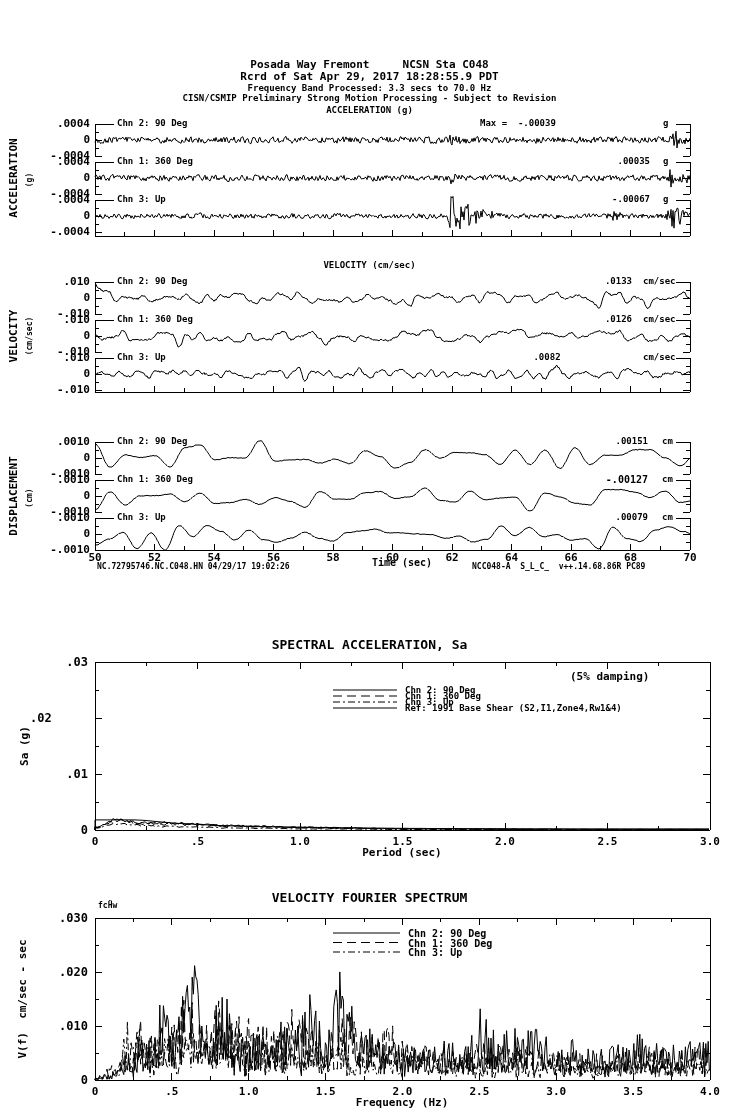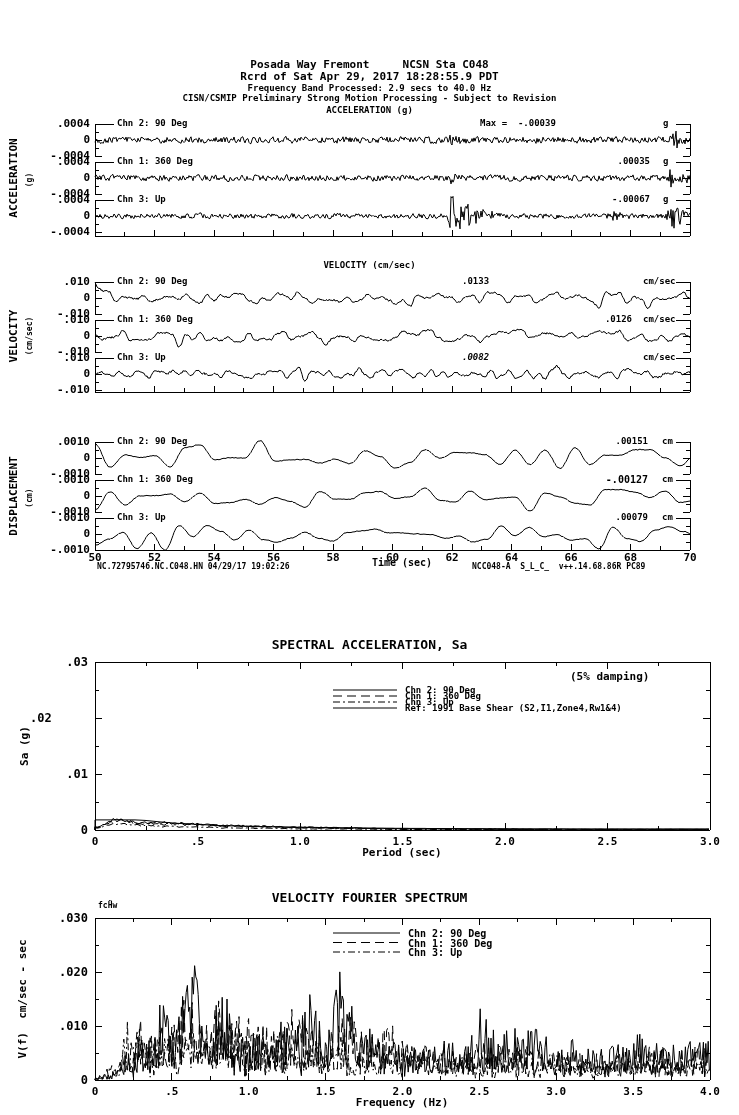--- a/index.html
+++ b/index.html
@@ -305,21 +305,21 @@
       <path d="M 333 933 L 400 933" fill="none" stroke="#000" stroke-width="1"></path>
       <path d="M 333 942.5 L 400 942.5" fill="none" stroke="#000" stroke-width="1" stroke-dasharray="9 5"></path>
       <path d="M 333 952 L 400 952" fill="none" stroke="#000" stroke-width="1" stroke-dasharray="7 3 2 3"></path>
       <path d="M 95 1080 L 95.0 1079.9 L 96.2 1078.2 L 97.4 1078.7 L 98.6 1078.6 L 99.8 1078.2 L 101.0 1078.8 L 102.2 1076.9 L 103.4 1078.7 L 104.6 1078.2 L 105.8 1078.0 L 107.0 1078.1 L 108.2 1078.2 L 109.4 1078.2 L 110.6 1075.7 L 111.8 1078.0 L 113.0 1073.2 L 114.2 1070.4 L 115.4 1069.6 L 116.6 1074.7 L 117.8 1074.3 L 119.0 1075.5 L 120.2 1072.4 L 121.4 1061.9 L 122.6 1054.6 L 123.8 1039.1 L 125.0 1054.1 L 126.2 1062.6 L 127.4 1021.1 L 128.6 1062.0 L 129.8 1071.7 L 131.0 1041.4 L 132.2 1049.9 L 133.4 1047.2 L 134.6 1068.1 L 135.8 1046.1 L 137.0 1030.7 L 138.2 1047.2 L 139.4 1028.3 L 140.6 1064.2 L 141.8 1050.0 L 143.0 1041.7 L 144.2 1041.9 L 145.4 1051.9 L 146.6 1058.1 L 147.8 1047.5 L 149.0 1063.8 L 150.2 1077.2 L 151.4 1034.5 L 152.6 1068.2 L 153.8 1044.6 L 155.0 1037.5 L 156.2 1057.9 L 157.4 1039.3 L 158.6 1042.1 L 159.8 1065.6 L 161.0 1050.4 L 162.2 1065.9 L 163.4 1064.6 L 164.6 1038.6 L 165.8 1048.1 L 167.0 1050.8 L 168.2 1037.5 L 169.4 1065.9 L 170.6 1045.8 L 171.8 1067.8 L 173.0 1057.3 L 174.2 1066.9 L 175.4 1056.6 L 176.6 1075.1 L 177.8 1074.9 L 179.0 1067.3 L 180.2 1061.3 L 181.4 1064.9 L 182.6 1051.6 L 183.8 1057.8 L 185.0 1039.7 L 186.2 1040.2 L 187.4 1040.8 L 188.6 1049.8 L 189.8 1050.1 L 191.0 1068.0 L 192.2 1032.4 L 193.4 1033.4 L 194.6 1054.0 L 195.8 1059.7 L 197.0 1050.4 L 198.2 1055.4 L 199.4 1050.6 L 200.6 1060.9 L 201.8 1063.7 L 203.0 1054.8 L 204.2 1043.8 L 205.4 1058.5 L 206.6 1038.2 L 207.8 1048.7 L 209.0 1046.5 L 210.2 1049.3 L 211.4 1058.1 L 212.6 1068.7 L 213.8 1041.6 L 215.0 1059.4 L 216.2 1068.8 L 217.4 1029.5 L 218.6 1034.8 L 219.8 1063.3 L 221.0 1061.9 L 222.2 1058.5 L 223.4 1044.9 L 224.6 1047.9 L 225.8 1054.0 L 227.0 1043.4 L 228.2 1068.2 L 229.4 1055.4 L 230.6 1050.5 L 231.8 1030.3 L 233.0 1067.4 L 234.2 1049.1 L 235.4 1030.6 L 236.6 1049.5 L 237.8 1060.8 L 239.0 1031.3 L 240.2 1038.1 L 241.4 1033.1 L 242.6 1064.9 L 243.8 1066.0 L 245.0 1075.9 L 246.2 1034.9 L 247.4 1049.7 L 248.6 1041.2 L 249.8 1070.3 L 251.0 1063.9 L 252.2 1069.7 L 253.4 1043.1 L 254.6 1063.7 L 255.8 1069.4 L 257.0 1058.2 L 258.2 1067.8 L 259.4 1063.4 L 260.6 1067.4 L 261.8 1067.8 L 263.0 1042.6 L 264.2 1045.0 L 265.4 1074.2 L 266.6 1070.0 L 267.8 1049.4 L 269.0 1071.5 L 270.2 1055.5 L 271.4 1044.8 L 272.6 1045.9 L 273.8 1064.9 L 275.0 1065.7 L 276.2 1071.2 L 277.4 1036.4 L 278.6 1050.9 L 279.8 1066.6 L 281.0 1070.0 L 282.2 1046.2 L 283.4 1070.6 L 284.6 1073.4 L 285.8 1040.8 L 287.0 1068.8 L 288.2 1063.2 L 289.4 1047.3 L 290.6 1050.0 L 291.8 1047.7 L 293.0 1054.0 L 294.2 1066.5 L 295.4 1056.3 L 296.6 1068.3 L 297.8 1057.5 L 299.0 1062.5 L 300.2 1067.7 L 301.4 1059.1 L 302.6 1062.8 L 303.8 1070.5 L 305.0 1057.5 L 306.2 1071.0 L 307.4 1061.0 L 308.6 1050.4 L 309.8 1050.6 L 311.0 1066.0 L 312.2 1048.6 L 313.4 1067.2 L 314.6 1067.4 L 315.8 1041.3 L 317.0 1043.9 L 318.2 1060.1 L 319.4 1072.8 L 320.6 1051.6 L 321.8 1073.7 L 323.0 1055.5 L 324.2 1059.9 L 325.4 1067.1 L 326.6 1055.1 L 327.8 1071.7 L 329.0 1071.2 L 330.2 1061.6 L 331.4 1049.4 L 332.6 1057.2 L 333.8 1058.4 L 335.0 1055.2 L 336.2 1055.3 L 337.4 1049.2 L 338.6 1044.6 L 339.8 1051.6 L 341.0 1069.0 L 342.2 1040.1 L 343.4 1067.6 L 344.6 1051.0 L 345.8 1049.2 L 347.0 1069.6 L 348.2 1054.9 L 349.4 1075.3 L 350.6 1067.3 L 351.8 1072.8 L 353.0 1069.5 L 354.2 1074.9 L 355.4 1075.1 L 356.6 1064.8 L 357.8 1062.0 L 359.0 1057.5 L 360.2 1067.3 L 361.4 1056.8 L 362.6 1057.1 L 363.8 1060.2 L 365.0 1073.5 L 366.2 1069.8 L 367.4 1071.1 L 368.6 1072.4 L 369.8 1048.7 L 371.0 1059.0 L 372.2 1069.6 L 373.4 1069.9 L 374.6 1064.4 L 375.8 1071.3 L 377.0 1075.1 L 378.2 1074.5 L 379.4 1065.1 L 380.6 1074.1 L 381.8 1056.5 L 383.0 1063.0 L 384.2 1051.7 L 385.4 1068.5 L 386.6 1057.1 L 387.8 1053.9 L 389.0 1059.4 L 390.2 1069.0 L 391.4 1067.9 L 392.6 1073.8 L 393.8 1061.3 L 395.0 1064.2 L 396.2 1051.3 L 397.4 1074.3 L 398.6 1074.0 L 399.8 1073.4 L 401.0 1070.2 L 402.2 1054.3 L 403.4 1053.3 L 404.6 1061.7 L 405.8 1050.0 L 407.0 1049.4 L 408.2 1066.9 L 409.4 1054.8 L 410.6 1065.9 L 411.8 1063.6 L 413.0 1057.7 L 414.2 1057.4 L 415.4 1061.1 L 416.6 1061.8 L 417.8 1073.9 L 419.0 1054.2 L 420.2 1066.7 L 421.4 1057.0 L 422.6 1065.7 L 423.8 1050.2 L 425.0 1059.1 L 426.2 1061.1 L 427.4 1061.5 L 428.6 1057.4 L 429.8 1070.3 L 431.0 1070.1 L 432.2 1072.8 L 433.4 1066.5 L 434.6 1065.9 L 435.8 1069.4 L 437.0 1063.1 L 438.2 1072.5 L 439.4 1073.4 L 440.6 1062.7 L 441.8 1055.1 L 443.0 1072.7 L 444.2 1071.4 L 445.4 1070.7 L 446.6 1066.1 L 447.8 1073.5 L 449.0 1060.5 L 450.2 1061.3 L 451.4 1065.7 L 452.6 1073.9 L 453.8 1063.3 L 455.0 1071.4 L 456.2 1076.7 L 457.4 1065.3 L 458.6 1071.0 L 459.8 1058.5 L 461.0 1066.2 L 462.2 1056.8 L 463.4 1074.5 L 464.6 1057.7 L 465.8 1068.4 L 467.0 1061.7 L 468.2 1065.9 L 469.4 1062.0 L 470.6 1070.9 L 471.8 1057.2 L 473.0 1069.8 L 474.2 1065.1 L 475.4 1078.2 L 476.6 1072.4 L 477.8 1062.2 L 479.0 1063.4 L 480.2 1071.6 L 481.4 1075.1 L 482.6 1077.7 L 483.8 1070.8 L 485.0 1071.9 L 486.2 1057.6 L 487.4 1074.8 L 488.6 1059.1 L 489.8 1057.7 L 491.0 1059.4 L 492.2 1057.9 L 493.4 1073.1 L 494.6 1078.0 L 495.8 1072.3 L 497.0 1071.2 L 498.2 1070.6 L 499.4 1059.3 L 500.6 1051.8 L 501.8 1070.0 L 503.0 1064.0 L 504.2 1071.5 L 505.4 1053.9 L 506.6 1071.5 L 507.8 1064.4 L 509.0 1074.1 L 510.2 1071.6 L 511.4 1072.0 L 512.6 1061.3 L 513.8 1064.2 L 515.0 1050.3 L 516.2 1078.0 L 517.4 1063.3 L 518.6 1051.4 L 519.8 1061.6 L 521.0 1053.9 L 522.2 1072.8 L 523.4 1070.7 L 524.6 1061.7 L 525.8 1074.0 L 527.0 1046.5 L 528.2 1053.1 L 529.4 1056.6 L 530.6 1051.5 L 531.8 1054.2 L 533.0 1072.7 L 534.2 1077.0 L 535.4 1070.0 L 536.6 1070.9 L 537.8 1061.7 L 539.0 1073.5 L 540.2 1077.6 L 541.4 1056.8 L 542.6 1069.0 L 543.8 1061.6 L 545.0 1064.5 L 546.2 1071.6 L 547.4 1068.8 L 548.6 1064.8 L 549.8 1054.7 L 551.0 1068.8 L 552.2 1062.6 L 553.4 1052.1 L 554.6 1061.8 L 555.8 1075.2 L 557.0 1055.6 L 558.2 1070.3 L 559.4 1065.4 L 560.6 1068.7 L 561.8 1055.2 L 563.0 1064.7 L 564.2 1068.8 L 565.4 1074.3 L 566.6 1062.3 L 567.8 1065.1 L 569.0 1072.7 L 570.2 1075.4 L 571.4 1066.3 L 572.6 1065.3 L 573.8 1069.3 L 575.0 1068.3 L 576.2 1070.2 L 577.4 1074.5 L 578.6 1065.9 L 579.8 1076.8 L 581.0 1062.8 L 582.2 1074.3 L 583.4 1074.4 L 584.6 1074.1 L 585.8 1070.7 L 587.0 1069.4 L 588.2 1071.9 L 589.4 1066.2 L 590.6 1061.6 L 591.8 1074.8 L 593.0 1078.2 L 594.2 1076.7 L 595.4 1067.2 L 596.6 1066.8 L 597.8 1075.9 L 599.0 1072.4 L 600.2 1074.6 L 601.4 1074.3 L 602.6 1064.1 L 603.8 1063.4 L 605.0 1060.9 L 606.2 1070.0 L 607.4 1064.4 L 608.6 1075.0 L 609.8 1061.9 L 611.0 1072.5 L 612.2 1061.1 L 613.4 1069.4 L 614.6 1069.0 L 615.8 1071.3 L 617.0 1060.8 L 618.2 1075.6 L 619.4 1070.9 L 620.6 1067.5 L 621.8 1063.1 L 623.0 1064.5 L 624.2 1062.6 L 625.4 1068.3 L 626.6 1071.8 L 627.8 1066.3 L 629.0 1057.9 L 630.2 1070.7 L 631.4 1074.7 L 632.6 1067.4 L 633.8 1073.2 L 635.0 1074.9 L 636.2 1065.5 L 637.4 1073.6 L 638.6 1063.9 L 639.8 1071.1 L 641.0 1073.4 L 642.2 1068.5 L 643.4 1061.2 L 644.6 1064.7 L 645.8 1072.2 L 647.0 1058.0 L 648.2 1053.7 L 649.4 1070.4 L 650.6 1055.8 L 651.8 1053.3 L 653.0 1073.8 L 654.2 1060.1 L 655.4 1077.2 L 656.6 1058.9 L 657.8 1072.9 L 659.0 1073.7 L 660.2 1070.3 L 661.4 1060.0 L 662.6 1061.7 L 663.8 1068.7 L 665.0 1058.8 L 666.2 1070.2 L 667.4 1075.3 L 668.6 1058.9 L 669.8 1066.1 L 671.0 1062.6 L 672.2 1073.5 L 673.4 1071.3 L 674.6 1067.7 L 675.8 1073.3 L 677.0 1062.7 L 678.2 1073.7 L 679.4 1068.3 L 680.6 1075.0 L 681.8 1060.1 L 683.0 1067.2 L 684.2 1066.9 L 685.4 1074.4 L 686.6 1076.2 L 687.8 1065.9 L 689.0 1059.8 L 690.2 1060.1 L 691.4 1060.3 L 692.6 1075.4 L 693.8 1064.2 L 695.0 1067.8 L 696.2 1068.3 L 697.4 1064.4 L 698.6 1064.4 L 699.8 1070.3 L 701.0 1059.8 L 702.2 1075.0 L 703.4 1059.8 L 704.6 1076.8 L 705.8 1068.6 L 707.0 1073.7 L 708.2 1070.4 L 709.4 1069.6" fill="none" stroke="#000" stroke-width="1" stroke-dasharray="7 3 2 3"></path>
       <path d="M 95 1080 L 95.0 1079.7 L 96.2 1078.4 L 97.4 1079.3 L 98.6 1079.3 L 99.8 1074.9 L 101.0 1074.2 L 102.2 1079.5 L 103.4 1075.9 L 104.6 1074.0 L 105.8 1075.3 L 107.0 1069.1 L 108.2 1075.7 L 109.4 1068.8 L 110.6 1070.0 L 111.8 1065.6 L 113.0 1074.9 L 114.2 1074.7 L 115.4 1074.3 L 116.6 1071.0 L 117.8 1067.5 L 119.0 1066.5 L 120.2 1062.1 L 121.4 1070.5 L 122.6 1056.4 L 123.8 1065.3 L 125.0 1072.1 L 126.2 1065.9 L 127.4 1067.6 L 128.6 1067.0 L 129.8 1071.5 L 131.0 1071.4 L 132.2 1072.3 L 133.4 1057.9 L 134.6 1070.4 L 135.8 1042.8 L 137.0 1057.6 L 138.2 1063.6 L 139.4 1034.6 L 140.6 1020.1 L 141.8 1058.2 L 143.0 1043.8 L 144.2 1061.0 L 145.4 1060.1 L 146.6 1065.4 L 147.8 1057.8 L 149.0 1050.0 L 150.2 1037.8 L 151.4 1061.2 L 152.6 1058.9 L 153.8 1075.1 L 155.0 1065.4 L 156.2 1067.3 L 157.4 1067.0 L 158.6 1068.1 L 159.8 1031.1 L 161.0 1033.2 L 162.2 1025.4 L 163.4 1064.8 L 164.6 1052.3 L 165.8 1061.3 L 167.0 1066.5 L 168.2 1067.1 L 169.4 1034.9 L 170.6 1049.4 L 171.8 1027.0 L 173.0 1043.6 L 174.2 1024.9 L 175.4 1051.9 L 176.6 1028.7 L 177.8 1052.5 L 179.0 1019.6 L 180.2 1061.4 L 181.4 1004.8 L 182.6 1048.6 L 183.8 1000.2 L 185.0 1036.0 L 186.2 1050.7 L 187.4 1048.3 L 188.6 1049.5 L 189.8 1032.9 L 191.0 1038.8 L 192.2 1002.5 L 193.4 1063.8 L 194.6 1038.8 L 195.8 1038.0 L 197.0 1054.1 L 198.2 1065.7 L 199.4 1022.5 L 200.6 1034.1 L 201.8 1056.3 L 203.0 1053.6 L 204.2 1048.9 L 205.4 1048.9 L 206.6 1025.2 L 207.8 1057.5 L 209.0 1064.6 L 210.2 1045.8 L 211.4 1030.5 L 212.6 1060.5 L 213.8 1030.0 L 215.0 1010.4 L 216.2 1024.1 L 217.4 1060.5 L 218.6 1000.9 L 219.8 1015.8 L 221.0 1047.8 L 222.2 1029.8 L 223.4 1054.0 L 224.6 1037.7 L 225.8 1061.3 L 227.0 1047.7 L 228.2 1034.3 L 229.4 1025.3 L 230.6 1061.2 L 231.8 1023.5 L 233.0 1041.3 L 234.2 1075.3 L 235.4 1030.1 L 236.6 1021.0 L 237.8 1053.9 L 239.0 1016.6 L 240.2 1063.9 L 241.4 1055.6 L 242.6 1037.2 L 243.8 1054.6 L 245.0 1040.5 L 246.2 1075.4 L 247.4 1025.6 L 248.6 1018.6 L 249.8 1063.2 L 251.0 1035.5 L 252.2 1035.1 L 253.4 1035.1 L 254.6 1033.9 L 255.8 1069.9 L 257.0 1043.0 L 258.2 1026.9 L 259.4 1053.0 L 260.6 1055.6 L 261.8 1056.7 L 263.0 1024.4 L 264.2 1065.8 L 265.4 1075.1 L 266.6 1026.8 L 267.8 1065.7 L 269.0 1059.4 L 270.2 1070.3 L 271.4 1036.4 L 272.6 1056.7 L 273.8 1030.1 L 275.0 1069.4 L 276.2 1070.7 L 277.4 1068.0 L 278.6 1040.7 L 279.8 1032.4 L 281.0 1061.3 L 282.2 1038.7 L 283.4 1030.3 L 284.6 1065.6 L 285.8 1070.5 L 287.0 1022.6 L 288.2 1023.4 L 289.4 1031.4 L 290.6 1065.4 L 291.8 1009.4 L 293.0 1038.7 L 294.2 1046.3 L 295.4 1039.3 L 296.6 1048.3 L 297.8 1041.2 L 299.0 1019.6 L 300.2 1027.5 L 301.4 1042.8 L 302.6 1015.3 L 303.8 1067.8 L 305.0 1061.3 L 306.2 1028.2 L 307.4 1032.8 L 308.6 1040.7 L 309.8 1060.6 L 311.0 1034.4 L 312.2 1028.6 L 313.4 1064.6 L 314.6 1061.8 L 315.8 1043.3 L 317.0 1068.5 L 318.2 1067.7 L 319.4 1030.3 L 320.6 1064.2 L 321.8 1074.1 L 323.0 1073.3 L 324.2 1065.2 L 325.4 1056.5 L 326.6 1058.3 L 327.8 1069.5 L 329.0 1065.1 L 330.2 1060.7 L 331.4 1030.6 L 332.6 1040.5 L 333.8 1069.7 L 335.0 1066.3 L 336.2 1068.5 L 337.4 1069.2 L 338.6 1025.9 L 339.8 1035.5 L 341.0 1041.7 L 342.2 1018.4 L 343.4 1045.1 L 344.6 1029.0 L 345.8 1056.6 L 347.0 1075.9 L 348.2 1056.9 L 349.4 1029.1 L 350.6 1017.2 L 351.8 1035.6 L 353.0 1053.9 L 354.2 1021.7 L 355.4 1027.6 L 356.6 1042.1 L 357.8 1065.1 L 359.0 1052.8 L 360.2 1074.3 L 361.4 1031.8 L 362.6 1066.8 L 363.8 1068.0 L 365.0 1068.1 L 366.2 1069.6 L 367.4 1039.7 L 368.6 1066.7 L 369.8 1061.0 L 371.0 1062.9 L 372.2 1031.8 L 373.4 1066.5 L 374.6 1053.1 L 375.8 1055.0 L 377.0 1053.1 L 378.2 1036.6 L 379.4 1058.7 L 380.6 1068.4 L 381.8 1068.5 L 383.0 1031.3 L 384.2 1030.0 L 385.4 1069.1 L 386.6 1030.6 L 387.8 1027.8 L 389.0 1035.4 L 390.2 1063.2 L 391.4 1064.3 L 392.6 1025.9 L 393.8 1053.6 L 395.0 1065.8 L 396.2 1062.4 L 397.4 1064.0 L 398.6 1047.0 L 399.8 1068.3 L 401.0 1068.8 L 402.2 1041.0 L 403.4 1052.9 L 404.6 1060.6 L 405.8 1049.0 L 407.0 1042.6 L 408.2 1054.9 L 409.4 1063.9 L 410.6 1068.5 L 411.8 1046.5 L 413.0 1058.0 L 414.2 1051.3 L 415.4 1047.9 L 416.6 1069.7 L 417.8 1055.7 L 419.0 1069.0 L 420.2 1052.7 L 421.4 1067.1 L 422.6 1053.6 L 423.8 1061.0 L 425.0 1045.8 L 426.2 1047.0 L 427.4 1067.9 L 428.6 1075.0 L 429.8 1049.7 L 431.0 1060.7 L 432.2 1060.5 L 433.4 1050.4 L 434.6 1062.3 L 435.8 1064.2 L 437.0 1062.6 L 438.2 1071.1 L 439.4 1056.7 L 440.6 1051.9 L 441.8 1056.0 L 443.0 1052.9 L 444.2 1044.5 L 445.4 1075.3 L 446.6 1071.3 L 447.8 1072.5 L 449.0 1058.5 L 450.2 1060.0 L 451.4 1073.4 L 452.6 1051.1 L 453.8 1056.4 L 455.0 1069.7 L 456.2 1057.4 L 457.4 1061.0 L 458.6 1073.0 L 459.8 1057.8 L 461.0 1058.9 L 462.2 1073.7 L 463.4 1064.1 L 464.6 1053.0 L 465.8 1061.7 L 467.0 1054.1 L 468.2 1074.5 L 469.4 1052.4 L 470.6 1061.3 L 471.8 1071.7 L 473.0 1064.8 L 474.2 1058.6 L 475.4 1051.0 L 476.6 1044.4 L 477.8 1052.7 L 479.0 1057.8 L 480.2 1069.7 L 481.4 1052.9 L 482.6 1058.9 L 483.8 1041.5 L 485.0 1052.4 L 486.2 1064.5 L 487.4 1068.1 L 488.6 1047.7 L 489.8 1070.4 L 491.0 1048.2 L 492.2 1077.3 L 493.4 1054.5 L 494.6 1063.7 L 495.8 1069.5 L 497.0 1057.1 L 498.2 1072.5 L 499.4 1046.1 L 500.6 1047.5 L 501.8 1056.8 L 503.0 1045.5 L 504.2 1063.9 L 505.4 1073.2 L 506.6 1072.9 L 507.8 1068.9 L 509.0 1049.2 L 510.2 1060.2 L 511.4 1062.5 L 512.6 1052.8 L 513.8 1067.7 L 515.0 1053.5 L 516.2 1052.4 L 517.4 1045.0 L 518.6 1075.6 L 519.8 1049.0 L 521.0 1051.0 L 522.2 1055.6 L 523.4 1071.8 L 524.6 1068.7 L 525.8 1049.4 L 527.0 1067.2 L 528.2 1076.9 L 529.4 1070.3 L 530.6 1068.7 L 531.8 1062.2 L 533.0 1061.0 L 534.2 1077.7 L 535.4 1073.0 L 536.6 1067.9 L 537.8 1061.8 L 539.0 1048.0 L 540.2 1058.6 L 541.4 1053.1 L 542.6 1070.9 L 543.8 1065.6 L 545.0 1063.0 L 546.2 1069.3 L 547.4 1073.3 L 548.6 1061.8 L 549.8 1062.4 L 551.0 1056.6 L 552.2 1054.8 L 553.4 1067.9 L 554.6 1074.6 L 555.8 1067.3 L 557.0 1065.9 L 558.2 1057.2 L 559.4 1053.2 L 560.6 1072.3 L 561.8 1064.2 L 563.0 1068.9 L 564.2 1057.2 L 565.4 1060.6 L 566.6 1071.6 L 567.8 1051.3 L 569.0 1072.8 L 570.2 1057.2 L 571.4 1070.9 L 572.6 1050.0 L 573.8 1070.1 L 575.0 1073.1 L 576.2 1066.3 L 577.4 1066.9 L 578.6 1062.1 L 579.8 1053.6 L 581.0 1074.3 L 582.2 1071.7 L 583.4 1061.2 L 584.6 1072.6 L 585.8 1059.0 L 587.0 1066.8 L 588.2 1062.0 L 589.4 1064.1 L 590.6 1072.9 L 591.8 1068.1 L 593.0 1073.2 L 594.2 1063.6 L 595.4 1073.6 L 596.6 1053.7 L 597.8 1070.5 L 599.0 1065.6 L 600.2 1066.2 L 601.4 1070.5 L 602.6 1055.7 L 603.8 1074.5 L 605.0 1069.9 L 606.2 1066.0 L 607.4 1071.7 L 608.6 1066.1 L 609.8 1071.2 L 611.0 1062.9 L 612.2 1071.1 L 613.4 1068.8 L 614.6 1062.0 L 615.8 1062.5 L 617.0 1055.4 L 618.2 1058.3 L 619.4 1052.7 L 620.6 1067.0 L 621.8 1057.5 L 623.0 1066.0 L 624.2 1074.0 L 625.4 1052.0 L 626.6 1074.2 L 627.8 1058.9 L 629.0 1066.2 L 630.2 1074.3 L 631.4 1073.5 L 632.6 1065.9 L 633.8 1066.4 L 635.0 1050.7 L 636.2 1073.9 L 637.4 1072.2 L 638.6 1048.1 L 639.8 1065.2 L 641.0 1065.0 L 642.2 1069.0 L 643.4 1064.4 L 644.6 1071.7 L 645.8 1059.9 L 647.0 1065.4 L 648.2 1055.4 L 649.4 1046.7 L 650.6 1069.6 L 651.8 1076.3 L 653.0 1072.4 L 654.2 1049.0 L 655.4 1077.5 L 656.6 1062.0 L 657.8 1071.0 L 659.0 1077.1 L 660.2 1049.9 L 661.4 1068.4 L 662.6 1045.5 L 663.8 1057.7 L 665.0 1075.1 L 666.2 1062.4 L 667.4 1058.9 L 668.6 1074.8 L 669.8 1072.3 L 671.0 1069.2 L 672.2 1076.5 L 673.4 1070.3 L 674.6 1067.1 L 675.8 1070.3 L 677.0 1060.7 L 678.2 1071.3 L 679.4 1067.1 L 680.6 1077.1 L 681.8 1047.9 L 683.0 1067.8 L 684.2 1072.1 L 685.4 1075.9 L 686.6 1060.4 L 687.8 1061.4 L 689.0 1066.1 L 690.2 1069.9 L 691.4 1062.6 L 692.6 1058.5 L 693.8 1074.4 L 695.0 1047.0 L 696.2 1069.0 L 697.4 1051.4 L 698.6 1047.1 L 699.8 1064.9 L 701.0 1062.4 L 702.2 1073.6 L 703.4 1059.0 L 704.6 1047.3 L 705.8 1065.7 L 707.0 1059.4 L 708.2 1061.0 L 709.4 1062.5" fill="none" stroke="#000" stroke-width="1" stroke-dasharray="9 5"></path>
       <path d="M 95 1080 L 95.0 1078.5 L 96.2 1079.2 L 97.4 1079.4 L 98.6 1077.6 L 99.8 1076.8 L 101.0 1076.9 L 102.2 1079.0 L 103.4 1077.6 L 104.6 1075.4 L 105.8 1075.8 L 107.0 1079.3 L 108.2 1075.0 L 109.4 1079.2 L 110.6 1076.3 L 111.8 1079.0 L 113.0 1072.1 L 114.2 1075.2 L 115.4 1075.9 L 116.6 1076.1 L 117.8 1070.0 L 119.0 1071.4 L 120.2 1068.1 L 121.4 1066.9 L 122.6 1071.4 L 123.8 1074.6 L 125.0 1055.6 L 126.2 1068.3 L 127.4 1070.2 L 128.6 1054.7 L 129.8 1069.2 L 131.0 1066.5 L 132.2 1067.0 L 133.4 1077.4 L 134.6 1053.4 L 135.8 1067.5 L 137.0 1072.5 L 138.2 1043.1 L 139.4 1057.3 L 140.6 1045.2 L 141.8 1040.0 L 143.0 1071.3 L 144.2 1063.5 L 145.4 1067.9 L 146.6 1044.0 L 147.8 1069.7 L 149.0 1040.6 L 150.2 1071.9 L 151.4 1061.2 L 152.6 1059.4 L 153.8 1066.0 L 155.0 1037.3 L 156.2 1067.8 L 157.4 1053.3 L 158.6 1065.6 L 159.8 1005.0 L 161.0 1055.1 L 162.2 1052.0 L 163.4 1005.7 L 164.6 1017.1 L 165.8 1026.9 L 167.0 1015.2 L 168.2 1020.5 L 169.4 1054.3 L 170.6 1036.3 L 171.8 1065.2 L 173.0 1041.8 L 174.2 1068.5 L 175.4 1052.5 L 176.6 1031.9 L 177.8 1032.3 L 179.0 1016.7 L 180.2 1062.4 L 181.4 1062.7 L 182.6 996.4 L 183.8 1032.4 L 185.0 1008.5 L 186.2 992.6 L 187.4 985.4 L 188.6 1011.5 L 189.8 1007.1 L 191.0 1043.9 L 192.2 977.1 L 193.4 994.2 L 194.6 965.7 L 195.8 976.9 L 197.0 980.1 L 198.2 994.5 L 199.4 1023.4 L 200.6 1057.3 L 201.8 1026.0 L 203.0 1041.6 L 204.2 1041.1 L 205.4 1056.7 L 206.6 1043.2 L 207.8 1053.7 L 209.0 1063.6 L 210.2 1056.1 L 211.4 1065.2 L 212.6 1058.1 L 213.8 1042.3 L 215.0 1061.8 L 216.2 1005.3 L 217.4 1064.9 L 218.6 1021.1 L 219.8 1032.9 L 221.0 1055.0 L 222.2 997.3 L 223.4 1059.4 L 224.6 1032.3 L 225.8 1059.0 L 227.0 999.0 L 228.2 1058.1 L 229.4 1013.7 L 230.6 1029.6 L 231.8 1067.6 L 233.0 1055.6 L 234.2 1071.7 L 235.4 1054.0 L 236.6 1056.1 L 237.8 1047.2 L 239.0 1062.9 L 240.2 1071.6 L 241.4 1040.3 L 242.6 1038.6 L 243.8 1053.6 L 245.0 1076.3 L 246.2 1053.7 L 247.4 1052.5 L 248.6 1072.0 L 249.8 1051.0 L 251.0 1068.4 L 252.2 1058.8 L 253.4 1033.1 L 254.6 1070.9 L 255.8 1040.2 L 257.0 1034.5 L 258.2 1069.3 L 259.4 1034.2 L 260.6 1070.7 L 261.8 1041.5 L 263.0 1036.3 L 264.2 1045.4 L 265.4 1043.9 L 266.6 1054.6 L 267.8 1053.6 L 269.0 1062.1 L 270.2 1052.9 L 271.4 1048.4 L 272.6 1059.3 L 273.8 1056.3 L 275.0 1068.5 L 276.2 1039.6 L 277.4 1062.6 L 278.6 1039.6 L 279.8 1042.2 L 281.0 1021.9 L 282.2 1072.9 L 283.4 1068.6 L 284.6 1026.9 L 285.8 1065.0 L 287.0 1028.4 L 288.2 1042.0 L 289.4 1052.3 L 290.6 1057.8 L 291.8 1054.3 L 293.0 1056.9 L 294.2 1061.3 L 295.4 1030.0 L 296.6 1050.9 L 297.8 1026.1 L 299.0 1051.6 L 300.2 1067.9 L 301.4 1075.8 L 302.6 1018.1 L 303.8 1046.6 L 305.0 1012.0 L 306.2 1054.8 L 307.4 1050.5 L 308.6 1067.2 L 309.8 994.6 L 311.0 1010.4 L 312.2 1033.3 L 313.4 1045.6 L 314.6 1020.5 L 315.8 1010.9 L 317.0 1061.3 L 318.2 1064.7 L 319.4 1021.2 L 320.6 1048.3 L 321.8 1056.1 L 323.0 1063.3 L 324.2 1067.9 L 325.4 1042.7 L 326.6 1046.6 L 327.8 1069.0 L 329.0 1029.8 L 330.2 1044.4 L 331.4 1058.9 L 332.6 1047.1 L 333.8 1006.7 L 335.0 997.1 L 336.2 989.9 L 337.4 1002.6 L 338.6 1055.6 L 339.8 971.9 L 341.0 1008.4 L 342.2 996.0 L 343.4 1000.0 L 344.6 1052.3 L 345.8 1060.2 L 347.0 1014.3 L 348.2 1021.4 L 349.4 1012.4 L 350.6 1038.9 L 351.8 1006.2 L 353.0 1036.6 L 354.2 1033.7 L 355.4 1059.1 L 356.6 1063.1 L 357.8 1061.2 L 359.0 1066.3 L 360.2 1043.4 L 361.4 1035.5 L 362.6 1043.1 L 363.8 1054.1 L 365.0 1037.7 L 366.2 1035.1 L 367.4 1069.9 L 368.6 1059.8 L 369.8 1028.8 L 371.0 1061.3 L 372.2 1037.0 L 373.4 1054.3 L 374.6 1055.9 L 375.8 1044.6 L 377.0 1057.5 L 378.2 1049.2 L 379.4 1042.4 L 380.6 1070.1 L 381.8 1068.0 L 383.0 1043.9 L 384.2 1074.1 L 385.4 1056.8 L 386.6 1054.0 L 387.8 1063.9 L 389.0 1046.6 L 390.2 1053.2 L 391.4 1049.6 L 392.6 1050.4 L 393.8 1042.1 L 395.0 1044.5 L 396.2 1062.7 L 397.4 1071.3 L 398.6 1044.9 L 399.8 1062.3 L 401.0 1072.6 L 402.2 1077.3 L 403.4 1048.6 L 404.6 1076.4 L 405.8 1063.1 L 407.0 1056.0 L 408.2 1072.1 L 409.4 1059.7 L 410.6 1051.9 L 411.8 1059.8 L 413.0 1072.8 L 414.2 1047.7 L 415.4 1070.1 L 416.6 1069.3 L 417.8 1070.7 L 419.0 1067.7 L 420.2 1058.9 L 421.4 1063.5 L 422.6 1051.7 L 423.8 1048.8 L 425.0 1071.9 L 426.2 1070.0 L 427.4 1060.0 L 428.6 1050.3 L 429.8 1068.5 L 431.0 1072.3 L 432.2 1072.8 L 433.4 1064.7 L 434.6 1046.8 L 435.8 1061.6 L 437.0 1061.8 L 438.2 1058.9 L 439.4 1073.1 L 440.6 1069.9 L 441.8 1074.2 L 443.0 1056.1 L 444.2 1041.0 L 445.4 1072.4 L 446.6 1072.4 L 447.8 1050.5 L 449.0 1043.5 L 450.2 1068.9 L 451.4 1062.3 L 452.6 1042.8 L 453.8 1062.1 L 455.0 1058.7 L 456.2 1067.1 L 457.4 1065.1 L 458.6 1072.1 L 459.8 1054.4 L 461.0 1064.8 L 462.2 1066.0 L 463.4 1070.1 L 464.6 1051.6 L 465.8 1046.5 L 467.0 1069.2 L 468.2 1046.6 L 469.4 1071.5 L 470.6 1051.3 L 471.8 1035.3 L 473.0 1074.8 L 474.2 1063.6 L 475.4 1068.2 L 476.6 1068.2 L 477.8 1066.7 L 479.0 1039.2 L 480.2 1008.8 L 481.4 1054.6 L 482.6 1069.9 L 483.8 1073.9 L 485.0 1038.5 L 486.2 1019.4 L 487.4 1064.5 L 488.6 1037.8 L 489.8 1069.0 L 491.0 1038.1 L 492.2 1071.8 L 493.4 1029.9 L 494.6 1069.1 L 495.8 1056.2 L 497.0 1066.8 L 498.2 1044.1 L 499.4 1060.5 L 500.6 1060.1 L 501.8 1072.4 L 503.0 1066.6 L 504.2 1034.3 L 505.4 1060.2 L 506.6 1030.7 L 507.8 1054.5 L 509.0 1066.0 L 510.2 1061.7 L 511.4 1057.9 L 512.6 1070.2 L 513.8 1063.2 L 515.0 1028.4 L 516.2 1065.3 L 517.4 1037.5 L 518.6 1044.2 L 519.8 1052.7 L 521.0 1062.6 L 522.2 1040.0 L 523.4 1039.2 L 524.6 1065.8 L 525.8 1060.7 L 527.0 1068.9 L 528.2 1030.6 L 529.4 1055.5 L 530.6 1031.6 L 531.8 1031.6 L 533.0 1070.1 L 534.2 1045.9 L 535.4 1029.3 L 536.6 1029.5 L 537.8 1051.2 L 539.0 1051.3 L 540.2 1041.4 L 541.4 1046.3 L 542.6 1059.2 L 543.8 1069.2 L 545.0 1047.5 L 546.2 1036.7 L 547.4 1063.5 L 548.6 1060.6 L 549.8 1065.3 L 551.0 1069.0 L 552.2 1062.5 L 553.4 1069.1 L 554.6 1068.8 L 555.8 1066.7 L 557.0 1065.1 L 558.2 1051.5 L 559.4 1070.9 L 560.6 1066.8 L 561.8 1049.8 L 563.0 1074.6 L 564.2 1077.0 L 565.4 1061.6 L 566.6 1057.6 L 567.8 1059.8 L 569.0 1061.0 L 570.2 1072.3 L 571.4 1040.8 L 572.6 1039.4 L 573.8 1054.8 L 575.0 1061.6 L 576.2 1050.4 L 577.4 1068.4 L 578.6 1070.3 L 579.8 1064.5 L 581.0 1076.2 L 582.2 1055.1 L 583.4 1070.4 L 584.6 1062.6 L 585.8 1065.2 L 587.0 1068.9 L 588.2 1048.9 L 589.4 1062.8 L 590.6 1070.6 L 591.8 1067.8 L 593.0 1050.5 L 594.2 1055.1 L 595.4 1074.7 L 596.6 1074.8 L 597.8 1073.4 L 599.0 1072.6 L 600.2 1056.4 L 601.4 1049.2 L 602.6 1070.3 L 603.8 1067.0 L 605.0 1077.1 L 606.2 1064.2 L 607.4 1073.9 L 608.6 1076.7 L 609.8 1049.4 L 611.0 1048.4 L 612.2 1046.0 L 613.4 1047.2 L 614.6 1071.9 L 615.8 1057.2 L 617.0 1052.3 L 618.2 1044.6 L 619.4 1071.9 L 620.6 1076.3 L 621.8 1064.1 L 623.0 1047.1 L 624.2 1066.9 L 625.4 1072.4 L 626.6 1048.3 L 627.8 1070.4 L 629.0 1050.0 L 630.2 1058.8 L 631.4 1068.7 L 632.6 1064.2 L 633.8 1043.5 L 635.0 1067.9 L 636.2 1059.6 L 637.4 1034.7 L 638.6 1056.6 L 639.8 1034.2 L 641.0 1072.0 L 642.2 1038.8 L 643.4 1064.3 L 644.6 1048.4 L 645.8 1045.5 L 647.0 1063.7 L 648.2 1061.9 L 649.4 1067.5 L 650.6 1068.7 L 651.8 1074.4 L 653.0 1068.1 L 654.2 1051.8 L 655.4 1059.3 L 656.6 1043.4 L 657.8 1060.9 L 659.0 1064.9 L 660.2 1058.6 L 661.4 1049.8 L 662.6 1068.2 L 663.8 1048.2 L 665.0 1049.5 L 666.2 1051.6 L 667.4 1067.7 L 668.6 1052.0 L 669.8 1056.2 L 671.0 1075.6 L 672.2 1067.6 L 673.4 1044.9 L 674.6 1060.7 L 675.8 1068.5 L 677.0 1068.9 L 678.2 1070.9 L 679.4 1051.0 L 680.6 1059.4 L 681.8 1070.6 L 683.0 1068.7 L 684.2 1069.0 L 685.4 1046.8 L 686.6 1065.8 L 687.8 1049.5 L 689.0 1044.6 L 690.2 1041.5 L 691.4 1066.6 L 692.6 1049.1 L 693.8 1060.5 L 695.0 1052.1 L 696.2 1053.0 L 697.4 1050.2 L 698.6 1047.6 L 699.8 1042.6 L 701.0 1059.7 L 702.2 1060.4 L 703.4 1042.2 L 704.6 1077.0 L 705.8 1043.5 L 707.0 1062.8 L 708.2 1041.3 L 709.4 1070.7" fill="none" stroke="#000" stroke-width="1"></path>
     </svg>
 
   <div class="abs ctr" style="top:59px;font-size:11px">Posada Way Fremont     NCSN Sta C048</div>
   <div class="abs ctr" style="top:71px;font-size:11px">Rcrd of Sat Apr 29, 2017 18:28:55.9 PDT</div>
-  <div class="abs ctr" style="top:84px;font-size:9px">Frequency Band Processed: 2.9 secs to 40.0 Hz</div>
+  <div class="abs ctr" style="top:84px;font-size:9px">Frequency Band Processed: 3.3 secs to 70.0 Hz</div>
   <div class="abs ctr" style="top:106px;font-size:9px">ACCELERATION (g)</div>
 
   <div class="abs ctr" style="top:94px;font-size:9px">CISN/CSMIP Preliminary Strong Motion Processing - Subject to Revision</div>
   <div class="abs ctr" style="top:261px;font-size:9px">VELOCITY (cm/sec)</div>
 
   <div class="abs rot" style="left:13px;top:178px;font-size:11px">ACCELERATION</div>
   <div class="abs rot" style="left:30px;top:180px;font-size:8px">(g)</div>
   <div class="abs rot" style="left:13px;top:336px;font-size:11px">VELOCITY</div>
   <div class="abs rot" style="left:30px;top:336px;font-size:8px">(cm/sec)</div>
   <div class="abs rot" style="left:13px;top:496px;font-size:11px">DISPLACEMENT</div>
@@ -353,33 +353,33 @@
     <div class="abs" style="left: 28px; top: 194px; width: 62px; text-align: right; font-size: 11px;">.0004</div>
     <div class="abs" style="left: 28px; top: 210px; width: 62px; text-align: right; font-size: 11px;">0</div>
     <div class="abs" style="left: 28px; top: 226px; width: 62px; text-align: right; font-size: 11px;">-.0004</div>
     <div class="abs" style="left: 117px; top: 195px; font-size: 9px;">Chn 3: Up</div>
     <div class="abs" style="left: 480px; top: 195px; width: 170px; text-align: right; font-size: 9px;">-.00067</div>
     <div class="abs" style="left: 663px; top: 195px; font-size: 9px;">g</div>
     <div class="abs" style="left: 28px; top: 276px; width: 62px; text-align: right; font-size: 11px;">.010</div>
     <div class="abs" style="left: 28px; top: 292px; width: 62px; text-align: right; font-size: 11px;">0</div>
     <div class="abs" style="left: 28px; top: 308px; width: 62px; text-align: right; font-size: 11px;">-.010</div>
     <div class="abs" style="left: 117px; top: 277px; font-size: 9px;">Chn 2: 90 Deg</div>
-    <div class="abs" style="left: 462px; top: 277px; width: 170px; font-size: 9px;">.0133</div>
+    <div class="abs" style="left: 462px; top: 277px; width: 170px; text-align: right; font-size: 9px;">.0133</div>
     <div class="abs" style="left: 643px; top: 277px; font-size: 9px;">cm/sec</div>
     <div class="abs" style="left: 28px; top: 314px; width: 62px; text-align: right; font-size: 11px;">.010</div>
     <div class="abs" style="left: 28px; top: 330px; width: 62px; text-align: right; font-size: 11px;">0</div>
     <div class="abs" style="left: 28px; top: 346px; width: 62px; text-align: right; font-size: 11px;">-.010</div>
     <div class="abs" style="left: 117px; top: 315px; font-size: 9px;">Chn 1: 360 Deg</div>
     <div class="abs" style="left: 462px; top: 315px; width: 170px; text-align: right; font-size: 9px;">.0126</div>
     <div class="abs" style="left: 643px; top: 315px; font-size: 9px;">cm/sec</div>
     <div class="abs" style="left: 28px; top: 352px; width: 62px; text-align: right; font-size: 11px;">.010</div>
     <div class="abs" style="left: 28px; top: 368px; width: 62px; text-align: right; font-size: 11px;">0</div>
     <div class="abs" style="left: 28px; top: 384px; width: 62px; text-align: right; font-size: 11px;">-.010</div>
     <div class="abs" style="left: 117px; top: 353px; font-size: 9px;">Chn 3: Up</div>
-    <div class="abs" style="left: 462px; top: 353px; width: 170px; text-align: left; font-size: 9px; font-style: italic;">.0082</div>
+    <div class="abs" style="left: 462px; top: 353px; width: 170px; text-align: center; font-size: 9px;">.0082</div>
     <div class="abs" style="left: 643px; top: 353px; font-size: 9px;">cm/sec</div>
     <div class="abs" style="left: 28px; top: 436px; width: 62px; text-align: right; font-size: 11px;">.0010</div>
     <div class="abs" style="left: 28px; top: 452px; width: 62px; text-align: right; font-size: 11px;">0</div>
     <div class="abs" style="left: 28px; top: 468px; width: 62px; text-align: right; font-size: 11px;">-.0010</div>
     <div class="abs" style="left: 117px; top: 437px; font-size: 9px;">Chn 2: 90 Deg</div>
     <div class="abs" style="left: 478px; top: 437px; width: 170px; text-align: right; font-size: 9px;">.00151</div>
     <div class="abs" style="left: 662px; top: 437px; font-size: 9px;">cm</div>
     <div class="abs" style="left: 28px; top: 474px; width: 62px; text-align: right; font-size: 11px;">.0010</div>
     <div class="abs" style="left: 28px; top: 490px; width: 62px; text-align: right; font-size: 11px;">0</div>
     <div class="abs" style="left: 28px; top: 506px; width: 62px; text-align: right; font-size: 11px;">-.0010</div>

